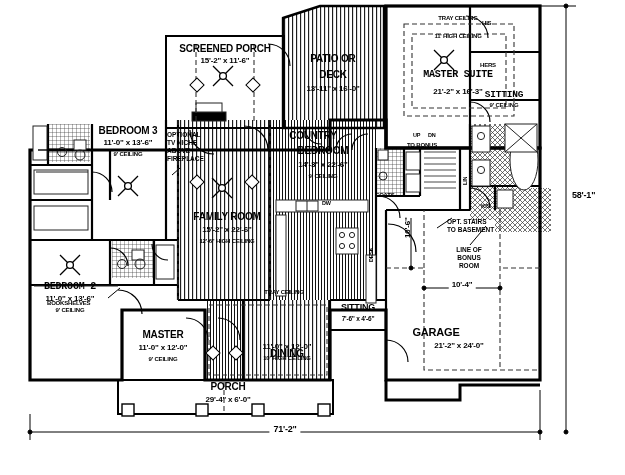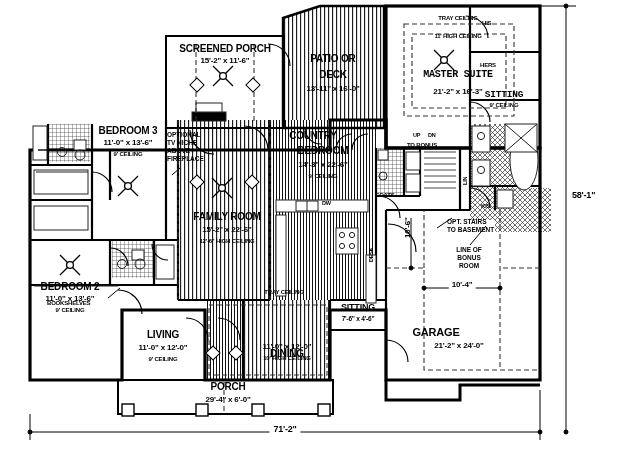--- a/index.html
+++ b/index.html
@@ -366,34 +366,34 @@
 <div class="lbl rname ctr" style="left:504px;top:90px;font-size:9.5px;font-family:Liberation Mono, monospace;">SITTING</div>
 <div class="lbl rceil ctr" style="left:504px;top:102px;">9' CEILING</div>
 
 <div class="lbl tiny2" style="left:482px;top:20px;">HIS</div>
 <div class="lbl tiny2" style="left:480px;top:62px;">HERS</div>
 
 <div class="lbl rname ctr" style="left:128px;top:126px;">BEDROOM 3</div>
 <div class="lbl rdim ctr" style="left:128px;top:139px;">11'-0" x 13'-6"</div>
 <div class="lbl rceil ctr" style="left:128px;top:151px;">9' CEILING</div>
 
-<div class="lbl rname ctr" style="left:70px;top:282px;">BEDROOM 2</div>
+<div class="lbl rname ctr" style="left:70px;top:282px;font-family:Liberation Mono, monospace;">BEDROOM 2</div>
 <div class="lbl rdim ctr" style="left:70px;top:295px;">11'-0" x 13'-6"</div>
 <div class="lbl rceil ctr" style="left:70px;top:307px;">9' CEILING</div>
 
 <div class="lbl rname ctr" style="left:227px;top:212px;">FAMILY ROOM</div>
 <div class="lbl rdim ctr" style="left:227px;top:226px;">15'-2" x 22'-6"</div>
 <div class="lbl rceil ctr" style="left:227px;top:238px;">12'-6" HIGH CEILING</div>
 
 <div class="lbl rname ctr" style="left:305px;top:131px;margin-left:8px;">COUNTRY</div>
 <div class="lbl rname ctr" style="left:323px;top:146px;">BEDROOM</div>
 <div class="lbl rdim ctr" style="left:323px;top:161px;">14'-3" x 22'-6"</div>
 <div class="lbl rceil ctr" style="left:323px;top:173px;">9' CEILING</div>
 
-<div class="lbl rname ctr" style="left:163px;top:330px;">LIVING</div>
+<div class="lbl rname ctr" style="left:163px;top:330px;">MASTER</div>
 <div class="lbl rdim ctr" style="left:163px;top:344px;">11'-0" x 12'-0"</div>
 <div class="lbl rceil ctr" style="left:163px;top:356px;">9' CEILING</div>
 
 <div class="lbl tiny2 ctr" style="left:284px;top:289px;">TRAY CEILING</div>
 <div class="lbl rname ctr" style="left:287px;top:329px;margin-top:20px;">DINING</div>
 <div class="lbl rdim ctr" style="left:287px;top:343px;">11'-0" x 12'-0"</div>
 <div class="lbl rceil ctr" style="left:287px;top:355px;">10' HIGH CEILING</div>
 
 <div class="lbl rname ctr" style="left:358px;top:303px;font-size:9px;">SITTING</div>
 <div class="lbl rceil ctr" style="left:358px;top:316px;font-size:6.5px;">7'-6" x 4'-6"</div>

